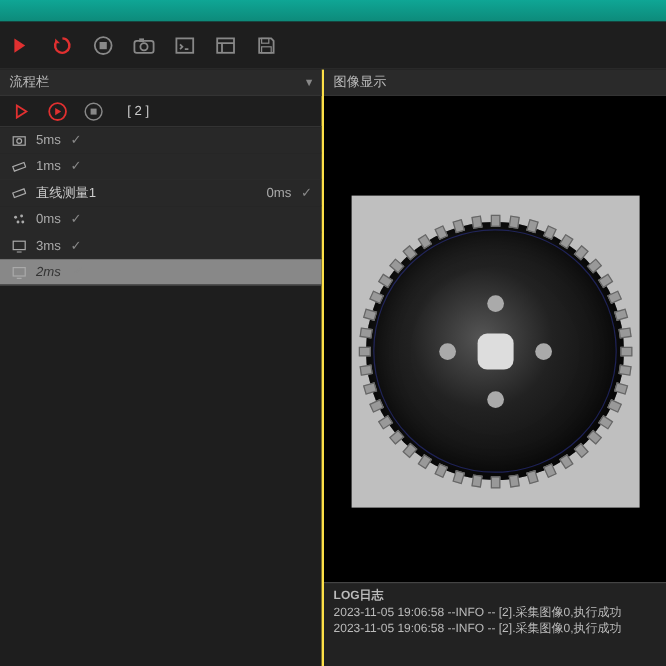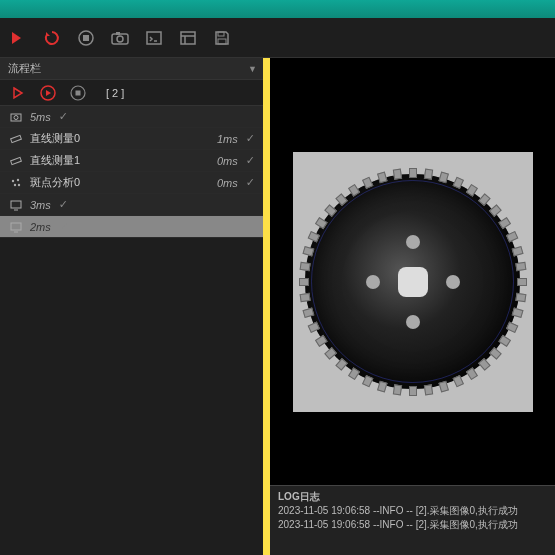--- a/index.html
+++ b/index.html
@@ -1,31 +1,31 @@
 <!DOCTYPE html>
 <html><head>
 <meta charset="utf-8">
 <style>
 * { margin: 0; padding: 0; box-sizing: border-box; font-family: "Microsoft YaHei", sans-serif; }
 body { width: 555px; height: 555px; background: #1a1a1a; color: #ccc; font-size: 11px; overflow: hidden; }
 .titlebar { height: 18px; background: linear-gradient(#0fa695,#0d8a7a); }
 .toolbar { height: 40px; background: #1e1e1e; display: flex; align-items: center; padding: 0 8px; gap: 14px; border-bottom: 1px solid #333; }
 .toolbar .ico { width: 20px; height: 20px; display: flex; align-items: center; justify-content: center; cursor: pointer; }
 .main { display: flex; height: 497px; }
-.left { width: 270px; background: #1e1e1e; display: flex; flex-direction: column; border-right: 7px solid #fde047; }
+.left { width: 270px; background: #1e1e1e; display: flex; flex-direction: column; border-right: 2px solid #fde047; }
 .panel-hdr { height: 22px; background: #2a2a2a; display: flex; align-items: center; padding: 0 8px; font-size: 11px; color: #bbb; border-bottom: 1px solid #333; position: relative; }
 .panel-hdr .drop { position: absolute; right: 6px; font-size: 9px; color: #888; }
 .ctrl-row { height: 26px; display: flex; align-items: center; padding: 0 10px; gap: 14px; border-bottom: 1px solid #333; }
 .ctrl-row .ico { width: 16px; height: 16px; display: flex; align-items: center; justify-content: center; cursor: pointer; }
 .steps { flex: 1; overflow: auto; }
 .step { height: 22px; display: flex; align-items: center; padding: 0 8px; border-bottom: 1px solid #2a2a2a; font-size: 11px; background: #282828; }
 .step.sel { background: #888; color: #111; font-style: italic; }
 .step .sico { width: 16px; height: 16px; margin-right: 6px; display: flex; align-items: center; justify-content: center; }
 .step .name { flex: 1; }
-.step .time { font-style: italic; color: #aaa; margin-right: 8px; }
+.step .time { color: #aaa; margin-right: 8px; }
 .step.sel .time { color: #333; }
 .step .chk { color: #888; }
 .footer { height: 22px; background: #222; display: flex; align-items: center; padding: 0 8px; font-size: 11px; border-top: 1px solid #333; }
 .right { flex: 1; background: #1a1a1a; display: flex; flex-direction: column; }
 .imgview { flex: 1; background: #000; display: flex; align-items: center; justify-content: center; position: relative; padding: 30px 10px 10px; }
 .disc-box { width: 240px; height: 260px; background: #bfbfbf; position: relative; display: flex; align-items: center; justify-content: center; }
 .disc { width: 215px; height: 215px; border-radius: 50%; background: radial-gradient(circle at 45% 45%, #555 0%, #222 35%, #111 65%, #000 100%); position: relative; box-shadow: inset 0 0 30px #000; }
 .disc::before { content: ""; position: absolute; inset: 6px; border: 1px solid rgba(60,70,200,0.4); border-radius: 50%; }
 .center-hole { position: absolute; width: 30px; height: 30px; background: #ddd; border-radius: 8px; left: calc(50% - 15px); top: calc(50% - 15px); }
 .bolt { position: absolute; width: 14px; height: 14px; background: #aaa; border-radius: 50%; }
@@ -122,21 +122,20 @@
           </span>
           <span class="time">5ms</span>
           <span class="chk">✓</span>
         </div>
         <div class="step">
           <span class="sico">
             <svg width="12" height="12" viewBox="0 0 12 12">
               <rect x="1" y="4" width="10" height="4" stroke="#aaa" fill="none" transform="rotate(-20 6 6)"></rect>
             </svg>
           </span>
-          <span class="name">直线测量0</span>
           <span class="time">1ms</span>
           <span class="chk">✓</span>
         </div>
         <div class="step">
           <span class="sico">
             <svg width="12" height="12" viewBox="0 0 12 12">
               <rect x="1" y="4" width="10" height="4" stroke="#aaa" fill="none" transform="rotate(-20 6 6)"></rect>
             </svg>
           </span>
           <span class="name">直线测量1</span>
@@ -145,21 +144,20 @@
         </div>
         <div class="step">
           <span class="sico">
             <svg width="12" height="12" viewBox="0 0 12 12">
               <circle cx="3" cy="4" r="1.2" fill="#aaa"></circle>
               <circle cx="8" cy="3" r="1.2" fill="#aaa"></circle>
               <circle cx="5" cy="8" r="1.2" fill="#aaa"></circle>
               <circle cx="9" cy="8" r="1.2" fill="#aaa"></circle>
             </svg>
           </span>
-          <span class="name">斑点分析0</span>
           <span class="time">0ms</span>
           <span class="chk">✓</span>
         </div>
         <div class="step">
           <span class="sico">
             <svg width="12" height="12" viewBox="0 0 12 12">
               <rect x="1" y="2" width="10" height="7" stroke="#aaa" fill="none"></rect>
               <line x1="4" y1="11" x2="8" y2="11" stroke="#aaa"></line>
             </svg>
           </span>
@@ -174,20 +172,23 @@
             </svg>
           </span>
           <span class="time">2ms</span>
           <span class="chk">✓</span>
         </div>
       </div>
     <div style="flex:1"></div>
   </div>
 
   <div class="right">
+    <div class="panel-hdr">
+      <span>图像显示</span>
+    </div>
     <div class="imgview">
       <div class="disc-box">
         <div class="disc" id="disc">
           <div class="center-hole"></div>
           <div class="ticks" id="ticks">
               <div class="tick" style="transform: rotate(0deg) translate(104px, -4px);"></div>
               <div class="tick" style="transform: rotate(8.18182deg) translate(104px, -4px);"></div>
               <div class="tick" style="transform: rotate(16.3636deg) translate(104px, -4px);"></div>
               <div class="tick" style="transform: rotate(24.5455deg) translate(104px, -4px);"></div>
               <div class="tick" style="transform: rotate(32.7273deg) translate(104px, -4px);"></div>

